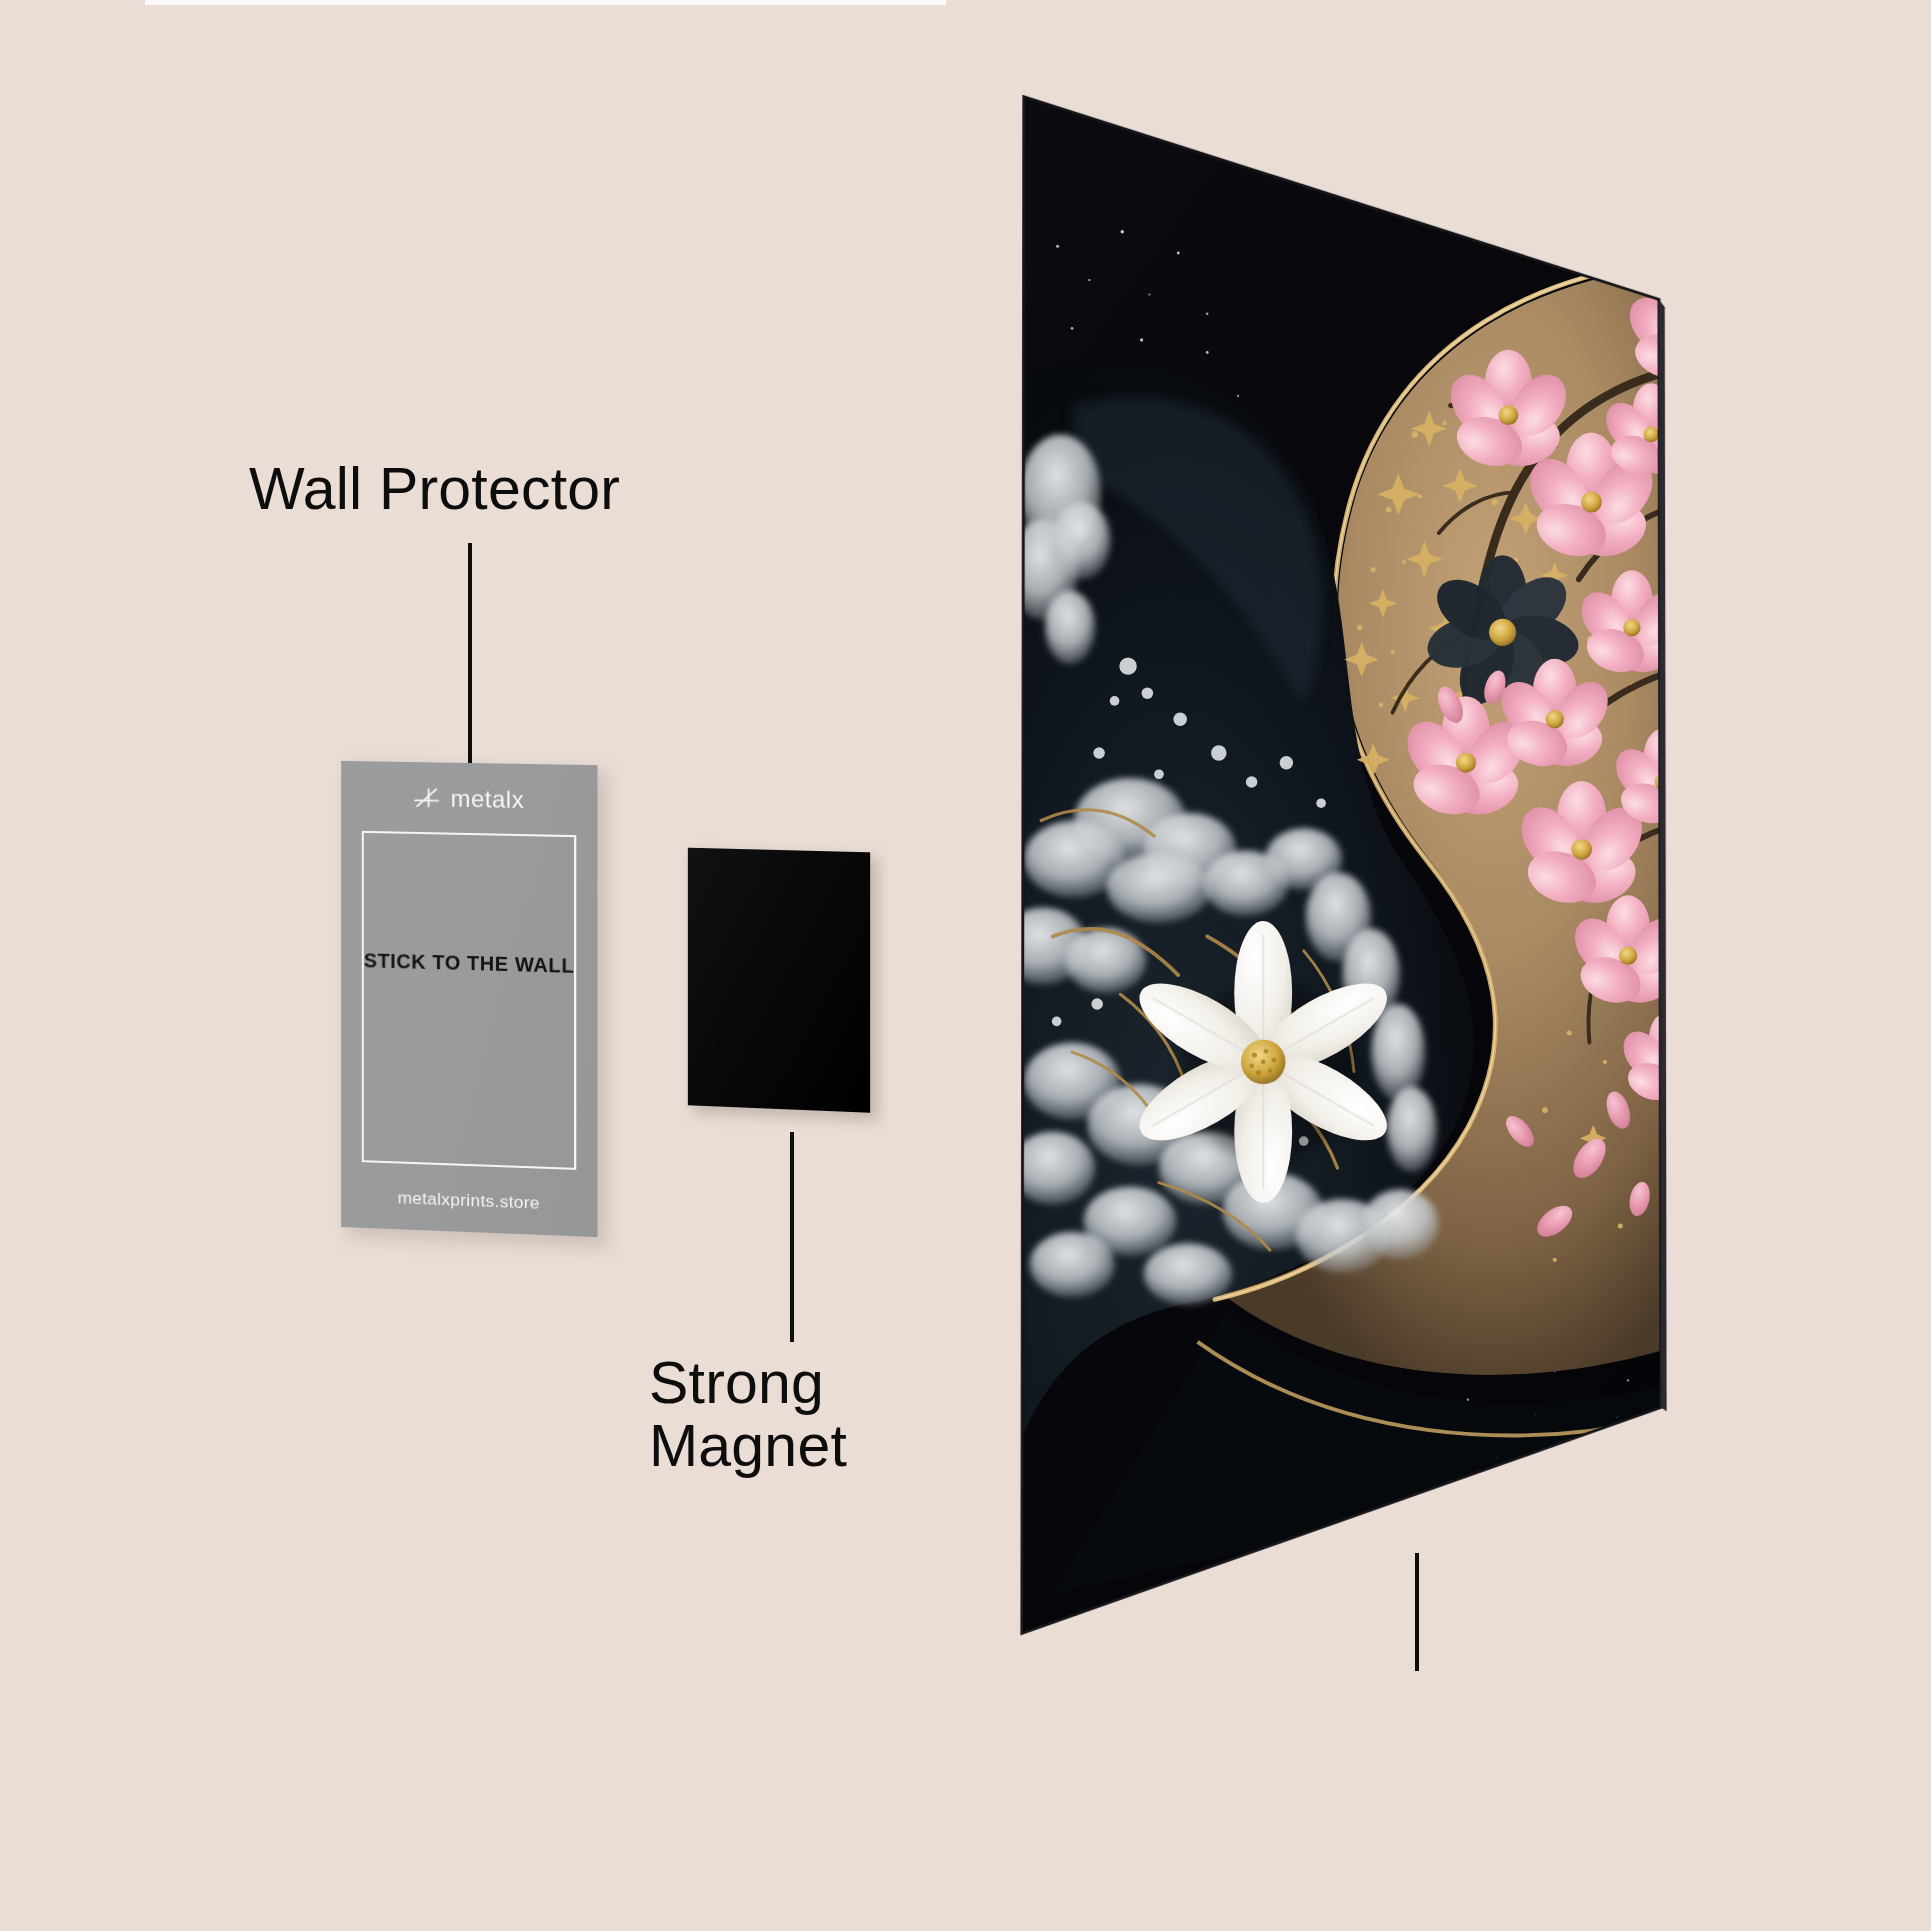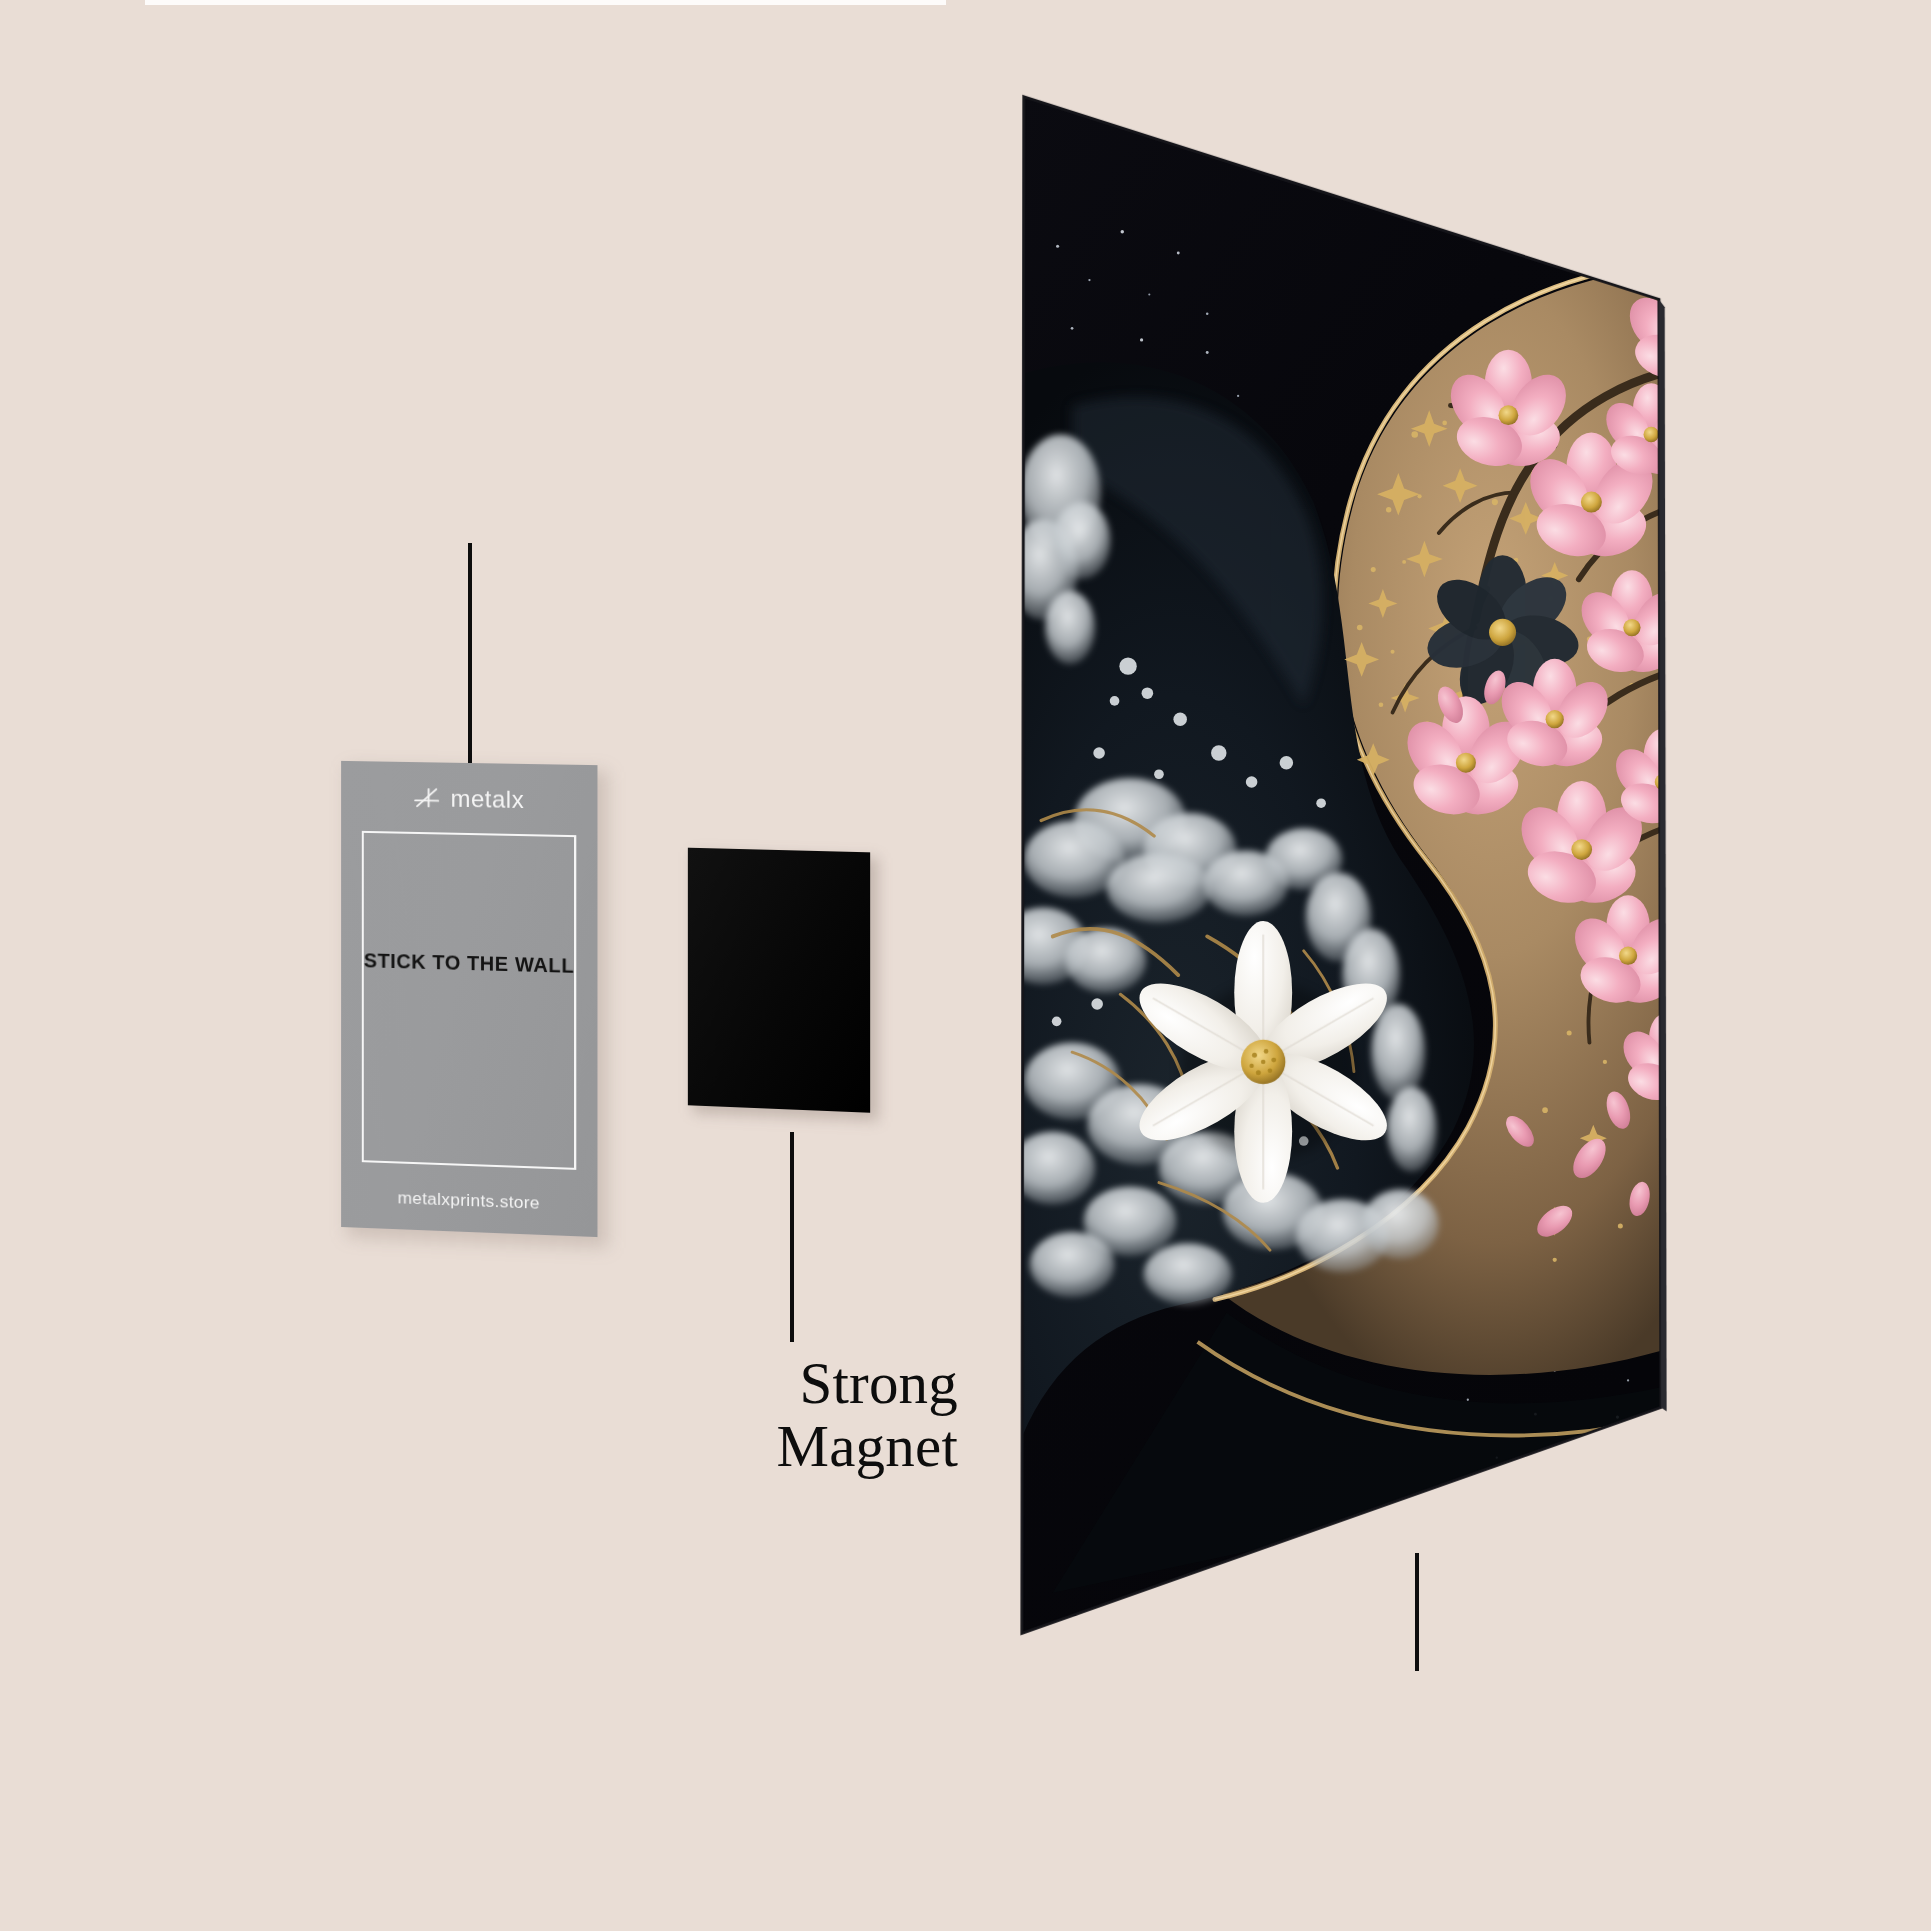--- a/index.html
+++ b/index.html
@@ -39,23 +39,22 @@
   }
   #label-wall-protector {
     left: 249px;
     top: 458px;
     font-size: 59px;
   }
   #label-strong-magnet {
     left: 649px;
     top: 1352px;
     font-size: 59px;
-    text-align: right;
+    text-align: left;
     width: 309px;
-    font-family: Liberation Serif, serif;
   }
   #label-metal-poster {
     left: 1218px;
     top: 1680px;
     font-size: 59px;
   }
 
   
   .leader {
     position: absolute;
@@ -623,17 +622,18 @@
 
   <div id="magnet-tile">
     <div class="magnet-shadow"></div>
     <div class="magnet-face"></div>
   </div>
 
   <div class="leader" id="leader-wall-protector"></div>
   <div class="leader" id="leader-strong-magnet"></div>
   <div class="leader" id="leader-metal-poster"></div>
 
+  <div class="callout-label" id="label-wall-protector">Wall Protector</div>
   <div class="callout-label" id="label-strong-magnet">Strong
 Magnet</div>
 
 </div>
 
 
 </body></html>

